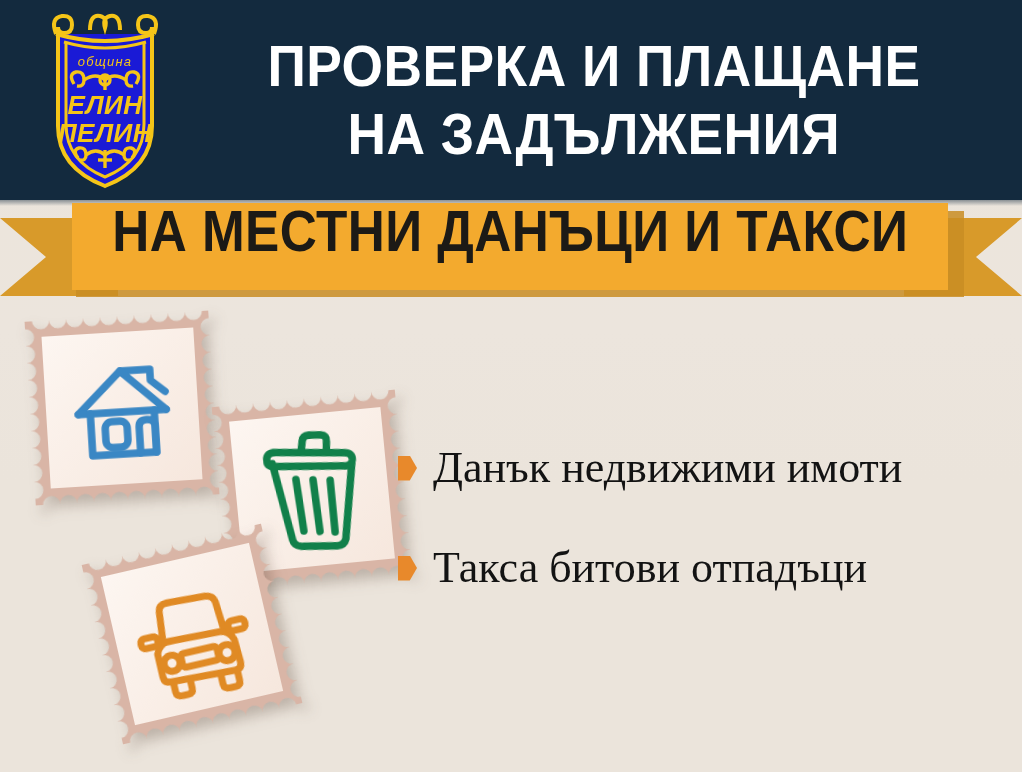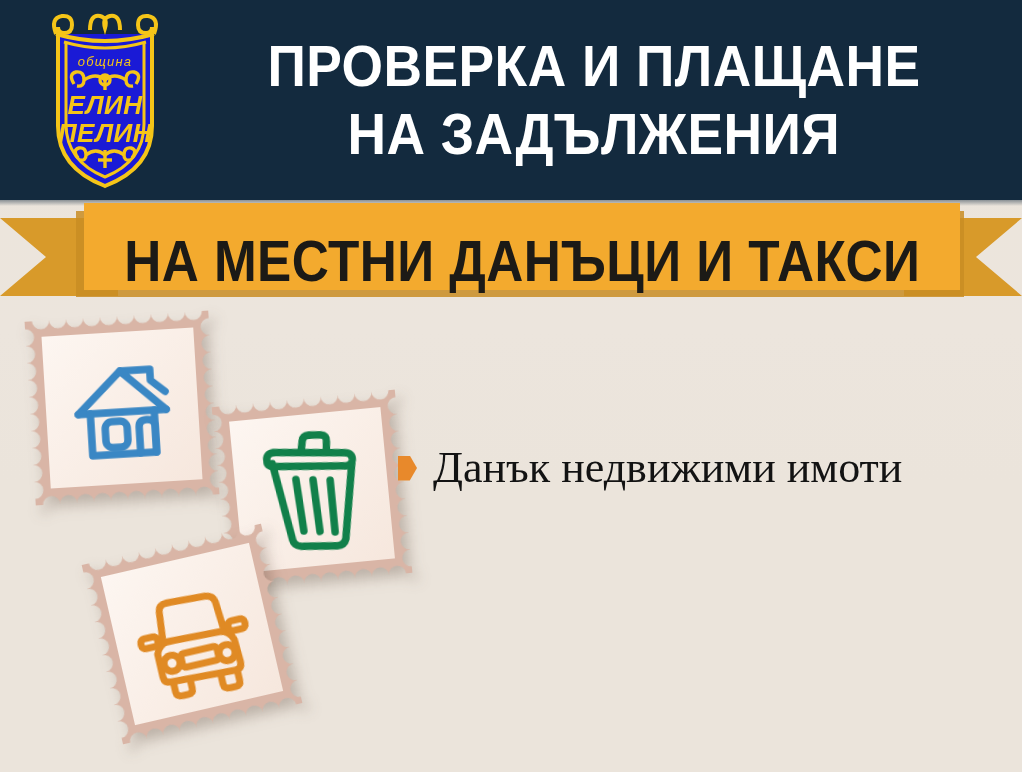--- a/index.html
+++ b/index.html
@@ -114,27 +114,27 @@
     position: absolute;
     left: 76px;
     top: 12px;
     width: 888px;
     height: 86px;
     background: #c98d23;
     opacity: .85;
   }
   .ribbon-main {
     position: absolute;
-    left: 84px;
+    left: 72px;
     top: 4px;
     width: 876px;
     height: 87px;
     background: #f3aa2e;
     display: flex;
-    align-items: flex-end;
+    align-items: flex-start;
     justify-content: center;
   }
   .ribbon-text {
     color: #1c1a16;
     font-family: "Liberation Sans Narrow", "Liberation Sans", sans-serif;
     font-weight: bold;
     font-size: 57px;
     line-height: 57px;
     letter-spacing: 0.5px;
     transform: scaleX(0.9);
@@ -463,16 +463,20 @@
     </div>
   </div>
 
   <div class="tax-list">
 
     <div class="tax-item">
       <span class="bullet"></span>
       <span class="tax-label">Данък недвижими имоти</span>
     </div>
 
+    <div class="tax-item">
+      <span class="bullet"></span>
+      <span class="tax-label">Такса битови отпадъци</span>
+    </div>
 
   </div>
 
 </div>
 
 </body></html>

